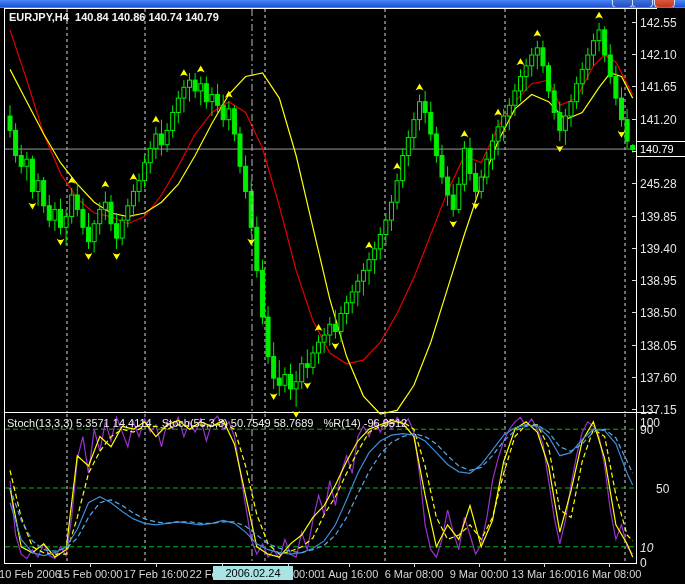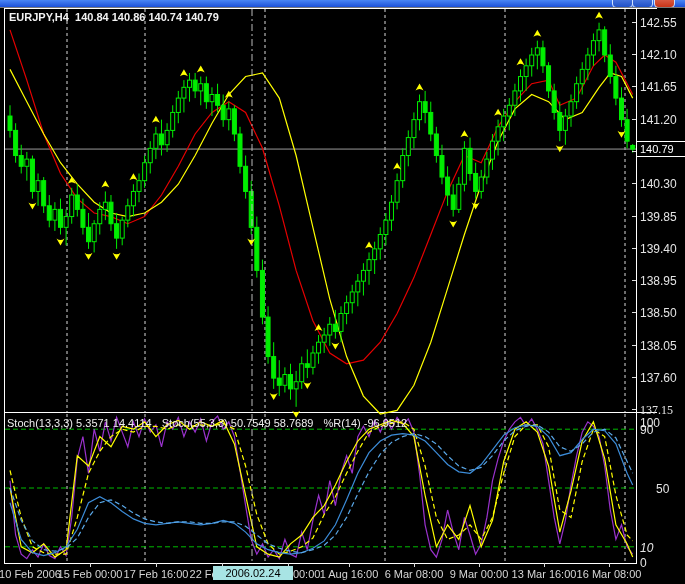--- a/index.html
+++ b/index.html
@@ -338,35 +338,35 @@
     <div class="axis-label" style="left: 640px; top: 15.7px;">142.55</div>
     <div class="axis-tickbar" style="left: 632px; top: 54.01px;"></div>
     <div class="axis-label" style="left: 640px; top: 48.01px;">142.10</div>
     <div class="axis-tickbar" style="left: 632px; top: 86.32px;"></div>
     <div class="axis-label" style="left: 640px; top: 80.32px;">141.65</div>
     <div class="axis-tickbar" style="left: 632px; top: 118.63px;"></div>
     <div class="axis-label" style="left: 640px; top: 112.63px;">141.20</div>
     <div class="axis-tickbar" style="left: 632px; top: 150.94px;"></div>
     <div class="axis-label" style="left: 640px; top: 144.94px;">140.75</div>
     <div class="axis-tickbar" style="left: 632px; top: 183.25px;"></div>
-    <div class="axis-label" style="left: 640px; top: 177.25px;">140.30</div>
+    <div class="axis-label" style="left: 640px; top: 177.25px;">245.28</div>
     <div class="axis-tickbar" style="left: 632px; top: 215.56px;"></div>
     <div class="axis-label" style="left: 640px; top: 209.56px;">139.85</div>
     <div class="axis-tickbar" style="left: 632px; top: 247.87px;"></div>
     <div class="axis-label" style="left: 640px; top: 241.87px;">139.40</div>
     <div class="axis-tickbar" style="left: 632px; top: 280.18px;"></div>
     <div class="axis-label" style="left: 640px; top: 274.18px;">138.95</div>
     <div class="axis-tickbar" style="left: 632px; top: 312.49px;"></div>
     <div class="axis-label" style="left: 640px; top: 306.49px;">138.50</div>
     <div class="axis-tickbar" style="left: 632px; top: 344.8px;"></div>
     <div class="axis-label" style="left: 640px; top: 338.8px;">138.05</div>
     <div class="axis-tickbar" style="left: 632px; top: 377.11px;"></div>
     <div class="axis-label" style="left: 640px; top: 371.11px;">137.60</div>
     <div class="axis-tickbar" style="left: 632px; top: 409.42px;"></div>
-    <div class="axis-label" style="left: 640px; top: 403.42px; font-family: Liberation Serif, serif;">137.15</div>
+    <div class="axis-label" style="left: 640px; top: 403.42px;">137.15</div>
   </div>
 <div id="ind-axis">
     <div class="axis-label" style="left: 640px; top: 416px;">100</div>
     <div class="axis-label" style="left: 640px; top: 423.2px;">90</div>
     <div class="axis-label" style="left: 640px; top: 482px; margin-left: 16px;">50</div>
     <div class="axis-label" style="left: 640px; top: 540.8px; font-style: italic;">10</div>
     <div class="axis-label" style="left: 640px; top: 555.5px;">0</div>
   </div>
 <div id="time-axis">
     <div class="time-tick" style="left: 30px;"></div>

